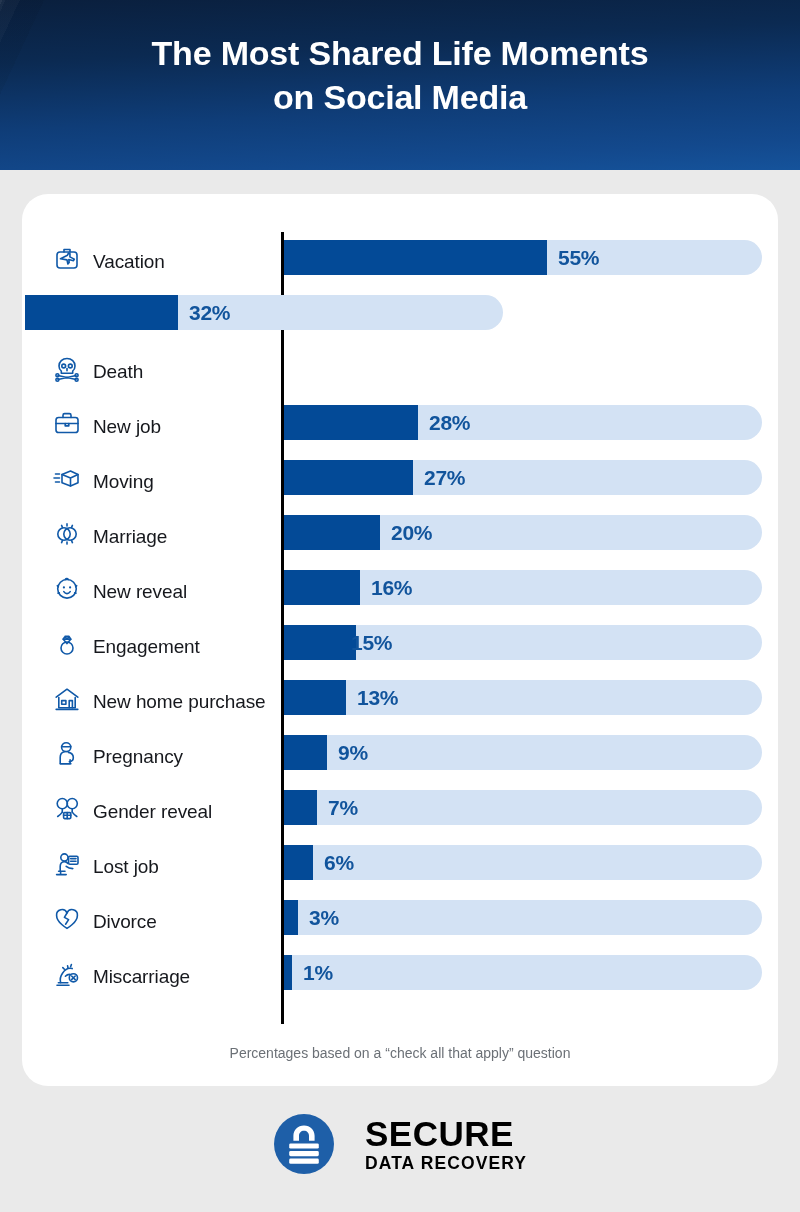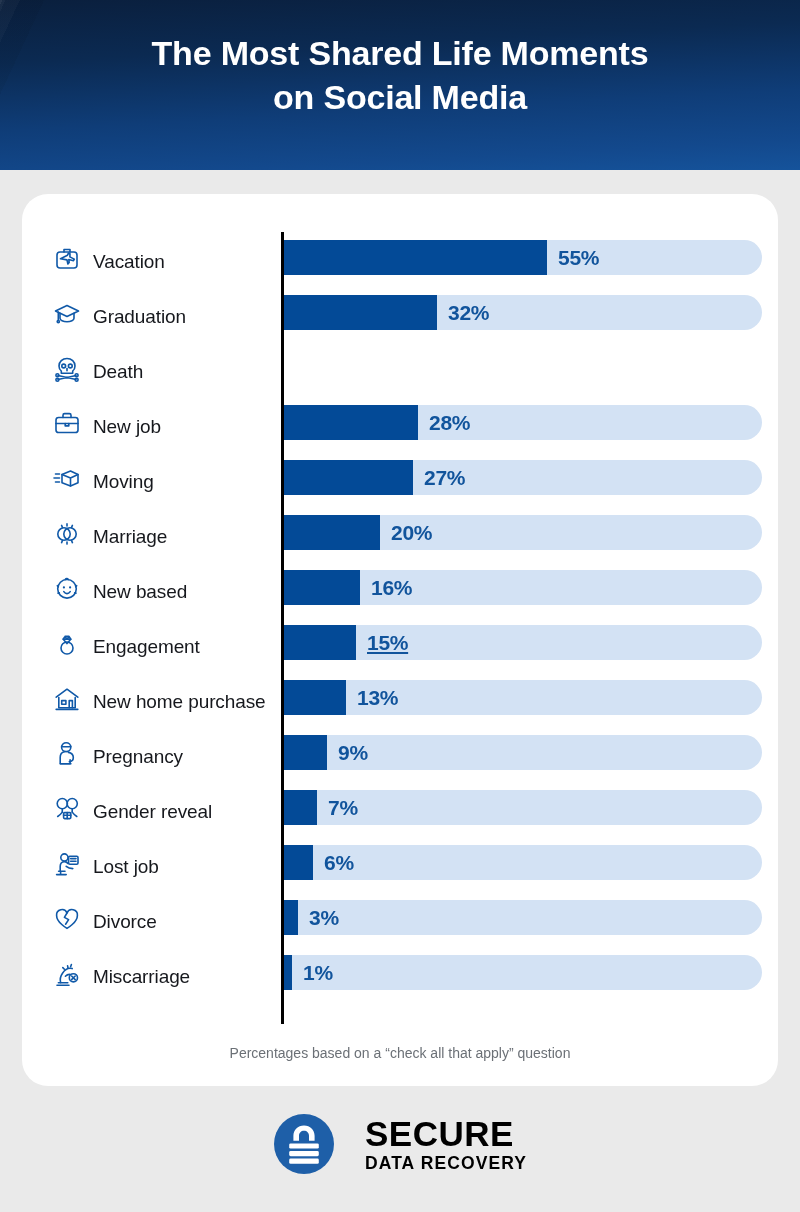--- a/index.html
+++ b/index.html
@@ -197,31 +197,20 @@
             </svg>
           </span>
           <span class="label-text">Vacation</span>
         </div>
         <div class="track">
           <div class="fill" style="width: 263px;"></div>
           <span class="pct" style="left: 274px;">55%</span>
         </div>
       </div>
       <div class="row">
-        <div class="row-label">
-          <span class="icon">
-            <svg viewBox="0 0 30 30" xmlns="http://www.w3.org/2000/svg">
-              <path d="M15 7.5 3.5 13 15 18.5 26.5 13z" fill="none" stroke="currentColor" stroke-width="1.6" stroke-linecap="round" stroke-linejoin="round"></path>
-              <path d="M8 15.2v5.1c0 1.9 3.1 3.4 7 3.4s7-1.5 7-3.4v-5.1" fill="none" stroke="currentColor" stroke-width="1.6" stroke-linecap="round" stroke-linejoin="round"></path>
-              <path d="M6.3 14v8.5" fill="none" stroke="currentColor" stroke-width="1.6" stroke-linecap="round" stroke-linejoin="round"></path>
-              <circle cx="6.3" cy="23.6" r="1.1" fill="none" stroke="currentColor" stroke-width="1.6" stroke-linecap="round" stroke-linejoin="round"></circle>
-            </svg>
-          </span>
-          <span class="label-text">Graduation</span>
-        </div>
         <div class="track">
           <div class="fill" style="width: 153px;"></div>
           <span class="pct" style="left: 164px;">32%</span>
         </div>
       </div>
       <div class="row">
         <div class="row-label">
           <span class="icon">
             <svg viewBox="0 0 30 30" xmlns="http://www.w3.org/2000/svg">
               <path d="M15 5.5c-4.6 0-8 3.2-8 7.4 0 2.5 1.1 4.1 2.3 5.1v2.3h11.4V18c1.2-1 2.3-2.6 2.3-5.1 0-4.2-3.4-7.4-8-7.4z" fill="none" stroke="currentColor" stroke-width="1.6" stroke-linecap="round" stroke-linejoin="round"></path>
@@ -293,41 +282,41 @@
           <span class="icon">
             <svg viewBox="0 0 30 30" xmlns="http://www.w3.org/2000/svg">
               <circle cx="15" cy="15.8" r="9.3" fill="none" stroke="currentColor" stroke-width="1.6" stroke-linecap="round" stroke-linejoin="round"></circle>
               <circle cx="11.9" cy="14.4" r="1.1" fill="currentColor" stroke="none"></circle>
               <circle cx="18.1" cy="14.4" r="1.1" fill="currentColor" stroke="none"></circle>
               <path d="M11.8 18.6c.9 1.3 2 2 3.2 2s2.3-.7 3.2-2" fill="none" stroke="currentColor" stroke-width="1.6" stroke-linecap="round" stroke-linejoin="round"></path>
               <path d="M13.3 6.4c.6-1 2.2-1.2 3 0" fill="none" stroke="currentColor" stroke-width="1.6" stroke-linecap="round" stroke-linejoin="round"></path>
               <path d="M6.2 13.6l-.9-.9M23.8 13.6l.9-.9M7.3 19.8l-1.2.4M22.7 19.8l1.2.4" fill="none" stroke="currentColor" stroke-width="1.6" stroke-linecap="round" stroke-linejoin="round"></path>
             </svg>
           </span>
-          <span class="label-text">New based</span>
+          <span class="label-text">New reveal</span>
         </div>
         <div class="track">
           <div class="fill" style="width: 76px;"></div>
           <span class="pct" style="left: 87px;">16%</span>
         </div>
       </div>
       <div class="row">
         <div class="row-label">
           <span class="icon">
             <svg viewBox="0 0 30 30" xmlns="http://www.w3.org/2000/svg">
               <circle cx="15" cy="20" r="6" fill="none" stroke="currentColor" stroke-width="1.6" stroke-linecap="round" stroke-linejoin="round"></circle>
               <path d="M11.2 11.2h7.6L15 15.6z" fill="none" stroke="currentColor" stroke-width="1.6" stroke-linecap="round" stroke-linejoin="round"></path>
               <path d="M11.2 11.2 13 8.3h4l1.8 2.9M13 8.3l2 2.9 2-2.9M11.2 11.2h7.6" fill="none" stroke="currentColor" stroke-width="1.6" stroke-linecap="round" stroke-linejoin="round"></path>
             </svg>
           </span>
           <span class="label-text">Engagement</span>
         </div>
         <div class="track">
           <div class="fill" style="width: 72px;"></div>
-          <span class="pct" style="left: 83px; text-decoration: underline;">15%</span>
+          <span class="pct" style="left: 67px;">15%</span>
         </div>
       </div>
       <div class="row">
         <div class="row-label">
           <span class="icon">
             <svg viewBox="0 0 30 30" xmlns="http://www.w3.org/2000/svg">
               <path d="M4.2 14.2 15 6.2l10.8 8" fill="none" stroke="currentColor" stroke-width="1.6" stroke-linecap="round" stroke-linejoin="round"></path>
               <path d="M6.8 14.6v10.2h16.4V14.6" fill="none" stroke="currentColor" stroke-width="1.6" stroke-linecap="round" stroke-linejoin="round"></path>
               <rect x="9.7" y="17.6" width="4.2" height="3.6" fill="none" stroke="currentColor" stroke-width="1.6" stroke-linecap="round" stroke-linejoin="round"></rect>
               <path d="M17.2 24.8v-7.2h3.2v7.2" fill="none" stroke="currentColor" stroke-width="1.6" stroke-linecap="round" stroke-linejoin="round"></path>

